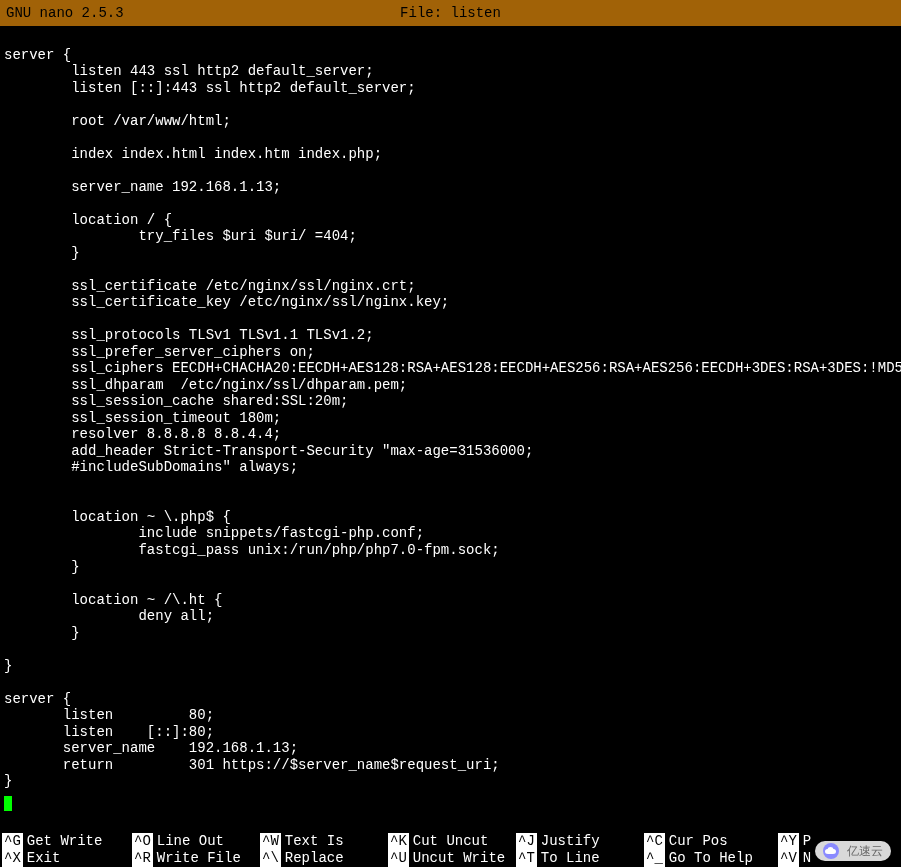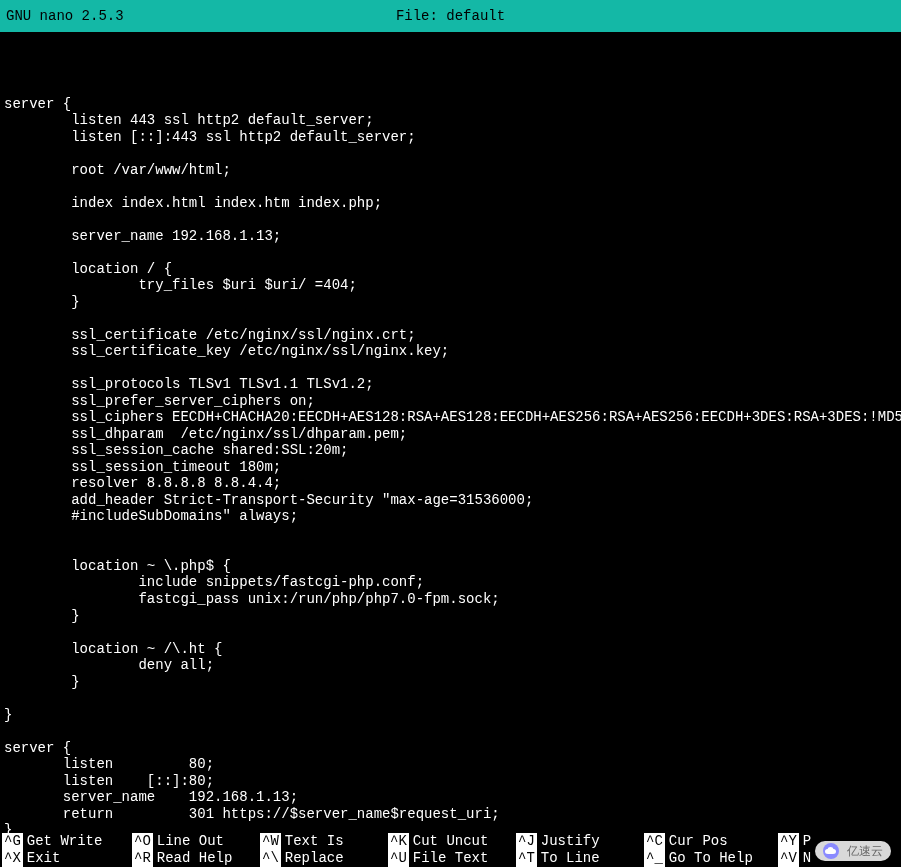--- a/index.html
+++ b/index.html
@@ -8,42 +8,41 @@
       color: #fff;
       font-family: "Courier New", Courier, monospace;
       font-size: 14px;
       line-height: 1.18;
       width: 901px;
       height: 867px;
       overflow: hidden;
       position: relative;
     }
     .header {
-      background: #14b8a6;
+      background: #a16207;
       color: #000;
-      height: 32px;
+      height: 26px;
       display: flex;
       align-items: center;
       padding: 0 4px;
       position: relative;
     }
     .header-left {
       position: absolute;
       left: 6px;
     }
     .header-center {
       position: absolute;
       left: 50%;
       transform: translateX(-50%);
     }
     .editor {
       padding: 4px 12px 0 4px;
       white-space: pre;
       color: #fff;
-      margin-top: 43px;
     }
     .editor-line {
       font-family: inherit;
       white-space: pre;
     }
     .cursor {
       display: inline-block;
       width: 8px;
       height: 15px;
       background: #00ff00;
@@ -110,21 +109,21 @@
       justify-content: center;
       color: #fff;
       font-size: 9px;
     }
   </style>
 </head>
 <body>
 
 <div class="header">
   <span class="header-left">  GNU nano 2.5.3</span>
-  <span class="header-center">File: default</span>
+  <span class="header-center">File: listen</span>
 </div>
 
 <div class="editor" id="editor-content"><div class="editor-line">&nbsp;</div><div class="editor-line">server {</div><div class="editor-line">        listen 443 ssl http2 default_server;</div><div class="editor-line">        listen [::]:443 ssl http2 default_server;</div><div class="editor-line">&nbsp;</div><div class="editor-line">        root /var/www/html;</div><div class="editor-line">&nbsp;</div><div class="editor-line">        index index.html index.htm index.php;</div><div class="editor-line">&nbsp;</div><div class="editor-line">        server_name 192.168.1.13;</div><div class="editor-line">&nbsp;</div><div class="editor-line">        location / {</div><div class="editor-line">                try_files $uri $uri/ =404;</div><div class="editor-line">        }</div><div class="editor-line">&nbsp;</div><div class="editor-line">        ssl_certificate /etc/nginx/ssl/nginx.crt;</div><div class="editor-line">        ssl_certificate_key /etc/nginx/ssl/nginx.key;</div><div class="editor-line">&nbsp;</div><div class="editor-line">        ssl_protocols TLSv1 TLSv1.1 TLSv1.2;</div><div class="editor-line">        ssl_prefer_server_ciphers on;</div><div class="editor-line">        ssl_ciphers EECDH+CHACHA20:EECDH+AES128:RSA+AES128:EECDH+AES256:RSA+AES256:EECDH+3DES:RSA+3DES:!MD5;</div><div class="editor-line">        ssl_dhparam  /etc/nginx/ssl/dhparam.pem;</div><div class="editor-line">        ssl_session_cache shared:SSL:20m;</div><div class="editor-line">        ssl_session_timeout 180m;</div><div class="editor-line">        resolver 8.8.8.8 8.8.4.4;</div><div class="editor-line">        add_header Strict-Transport-Security "max-age=31536000;</div><div class="editor-line">        #includeSubDomains" always;</div><div class="editor-line">&nbsp;</div><div class="editor-line">&nbsp;</div><div class="editor-line">        location ~ \.php$ {</div><div class="editor-line">                include snippets/fastcgi-php.conf;</div><div class="editor-line">                fastcgi_pass unix:/run/php/php7.0-fpm.sock;</div><div class="editor-line">        }</div><div class="editor-line">&nbsp;</div><div class="editor-line">        location ~ /\.ht {</div><div class="editor-line">                deny all;</div><div class="editor-line">        }</div><div class="editor-line">&nbsp;</div><div class="editor-line">}</div><div class="editor-line">&nbsp;</div><div class="editor-line">server {</div><div class="editor-line">       listen         80;</div><div class="editor-line">       listen    [::]:80;</div><div class="editor-line">       server_name    192.168.1.13;</div><div class="editor-line">       return         301 https://$server_name$request_uri;</div><div class="editor-line">}</div></div>
 
 <div><span class="cursor"></span></div>
 
 <div class="shortcuts">
   <div class="shortcut-row">
     <div class="shortcut sc0">
         <span class="key">^G</span>
@@ -155,29 +154,29 @@
         <span class="label">P</span>
       </div>
   </div>
   <div class="shortcut-row">
     <div class="shortcut sc0">
         <span class="key">^X</span>
         <span class="label">Exit</span>
       </div>
     <div class="shortcut sc1">
         <span class="key">^R</span>
-        <span class="label">Read Help</span>
+        <span class="label">Write File</span>
       </div>
     <div class="shortcut sc2">
         <span class="key">^\</span>
         <span class="label">Replace</span>
       </div>
     <div class="shortcut sc3">
         <span class="key">^U</span>
-        <span class="label">File Text</span>
+        <span class="label">Uncut Write</span>
       </div>
     <div class="shortcut sc4">
         <span class="key">^T</span>
         <span class="label">To Line</span>
       </div>
     <div class="shortcut sc5">
         <span class="key">^_</span>
         <span class="label">Go To Help</span>
       </div>
     <div class="shortcut sc6">

